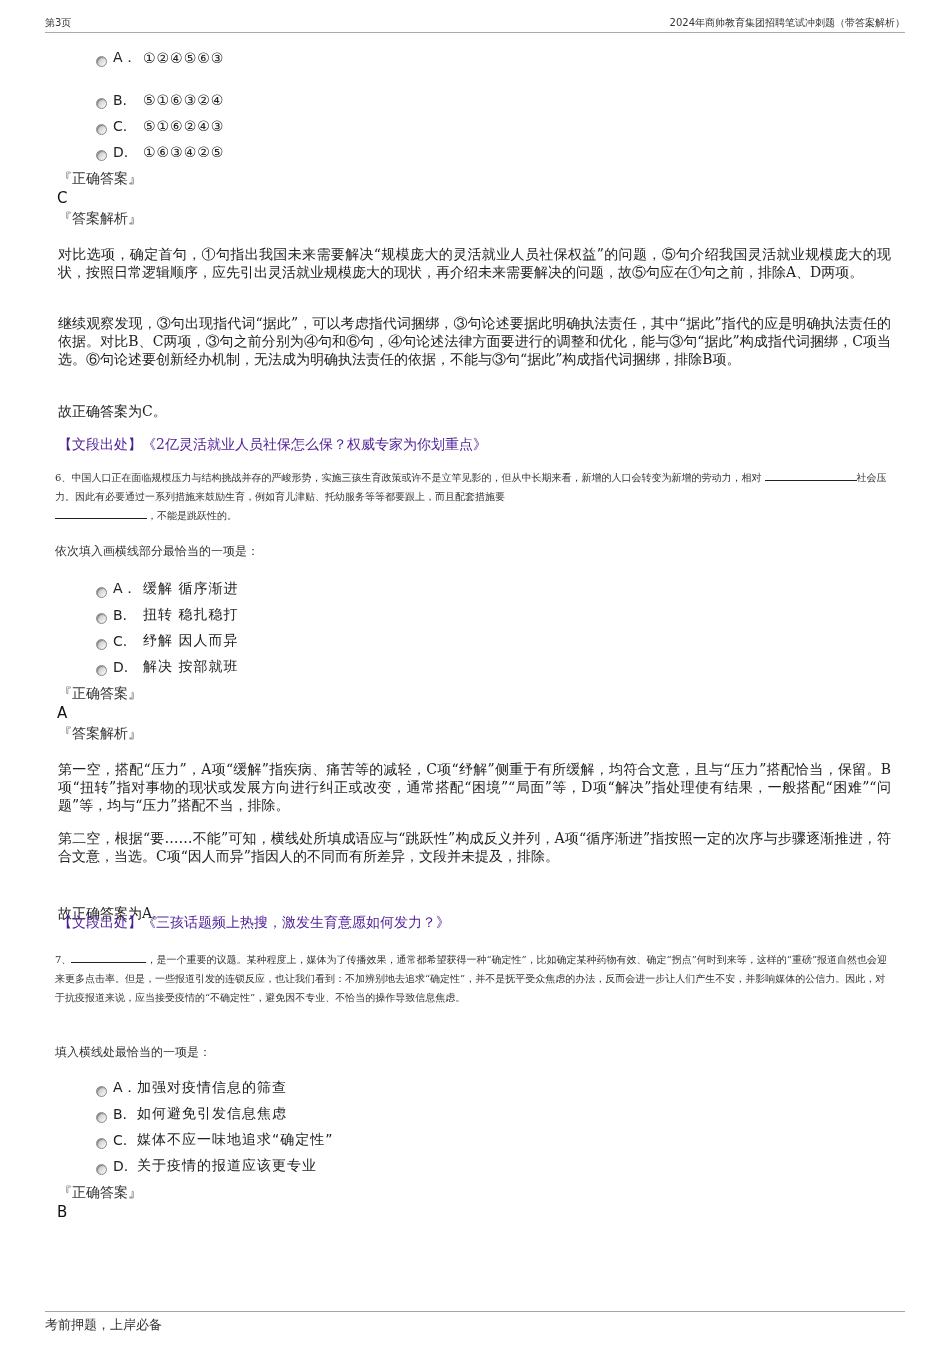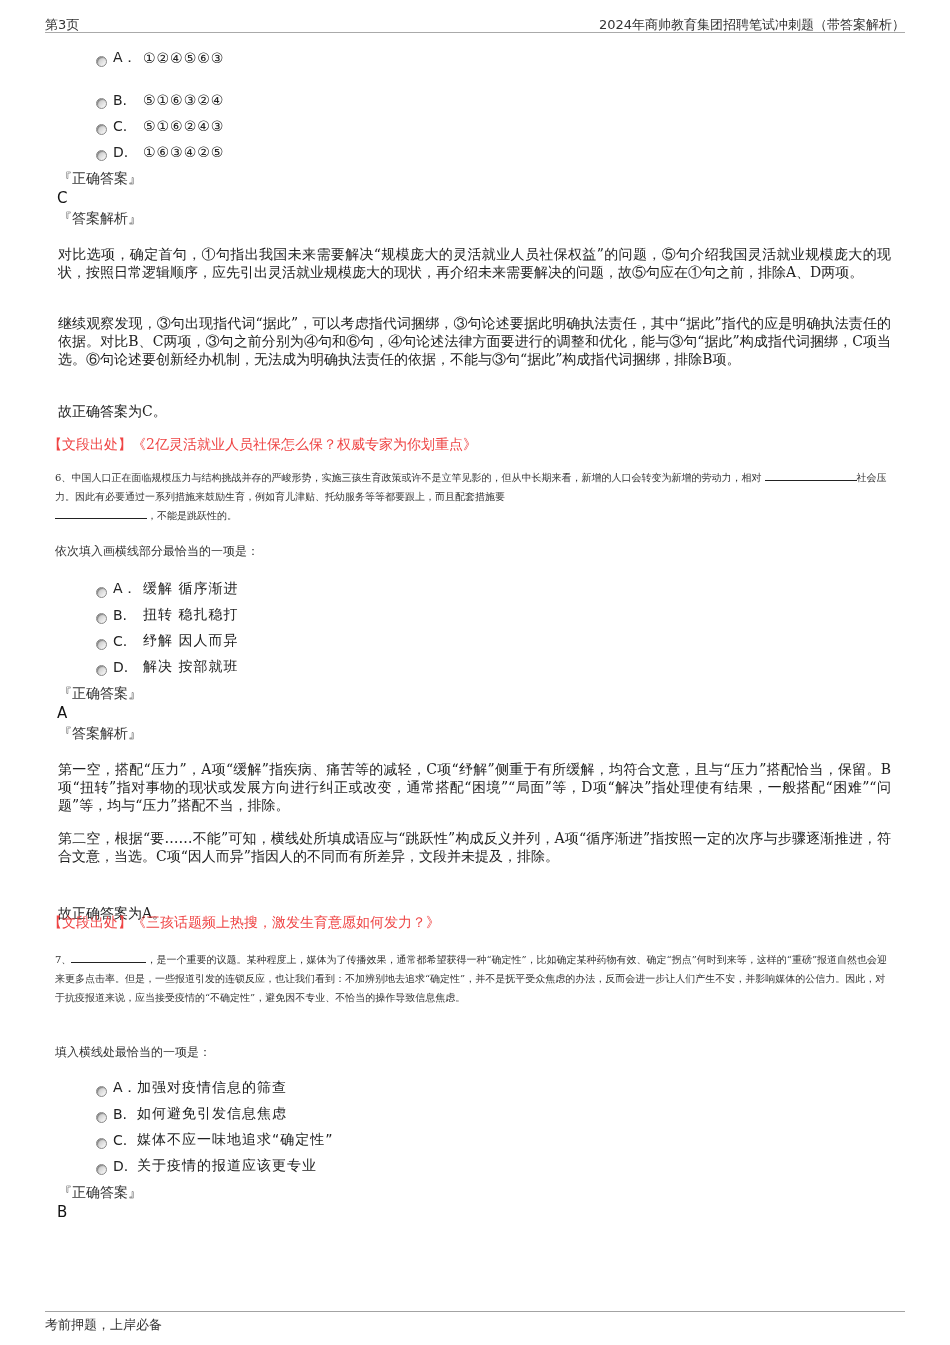--- a/index.html
+++ b/index.html
@@ -1,39 +1,39 @@
 <!DOCTYPE html>
 <html><head>
 <meta charset="utf-8">
 <style>
   * { box-sizing: border-box; margin: 0; padding: 0; }
   html, body { width: 950px; height: 1345px; background: #ffffff; }
   body { font-family: "DejaVu Sans", "Liberation Sans", sans-serif; color: #222; position: relative; overflow: hidden; }
 
-  .page-header { position: absolute; left: 45px; right: 45px; top: 14px; height: 19px; border-bottom: 1px solid #aaa; font-size: 13px; color: #333; }
+  .page-header { position: absolute; left: 45px; right: 45px; top: 14px; height: 19px; border-bottom: 1px solid #aaa; font-size: 10px; color: #333; }
   .page-header .left { position: absolute; left: 0; top: 2px; }
   .page-header .right { position: absolute; right: 0; top: 2px; }
 
   .page-footer { position: absolute; left: 45px; right: 45px; top: 1311px; border-top: 1px solid #a3a3a3; font-size: 13px; color: #333; height: 22px; }
   .page-footer .left { position: absolute; left: 0; top: 4px; }
   .page-footer .right { position: absolute; right: 0; top: 4px; }
 
   .option { position: absolute; left: 96px; height: 20px; display: flex; align-items: center; font-size: 14px; color: #222; }
   .radio { width: 11px; height: 11px; border-radius: 50%; border: 1px solid #888; background: linear-gradient(135deg,#bbb,#fff); margin-right: 6px; margin-top: 6px; box-shadow: inset 1px 1px 1px rgba(0,0,0,0.35); }
   .opt-letter { min-width: 30px; }
   .opt-text { letter-spacing: 1px; }
 
   .bracket-label { position: absolute; left: 58px; font-size: 14px; color: #333; font-family: "DejaVu Serif", serif; }
   .answer-val { position: absolute; left: 57px; font-size: 15px; color: #111; }
 
   .para { position: absolute; left: 58px; width: 833px; font-size: 14px; line-height: 18px; color: #222; font-family: "DejaVu Serif", serif; text-align: justify; }
   .q-text { position: absolute; left: 55px; width: 840px; font-size: 10px; line-height: 19px; color: #333; font-family: "DejaVu Serif", serif; }
   .blank { display: inline-block; border-bottom: 1px solid #222; vertical-align: baseline; height: 12px; }
   .prompt { position: absolute; left: 55px; font-size: 12px; color: #333; font-family: "DejaVu Serif", serif; }
-  .source { position: absolute; left: 48px; font-size: 14px; color: #ef4444; font-family: "DejaVu Serif", serif; }
+  .source { position: absolute; left: 58px; font-size: 14px; color: #4c1d95; font-family: "DejaVu Serif", serif; }
 </style>
 </head>
 <body>
 
 <div class="page-header">
   <span class="left">第3页</span>
   <span class="right">2024年商帅教育集团招聘笔试冲刺题（带答案解析）</span>
 </div>
 
 <div class="option" style="top:48px;">

